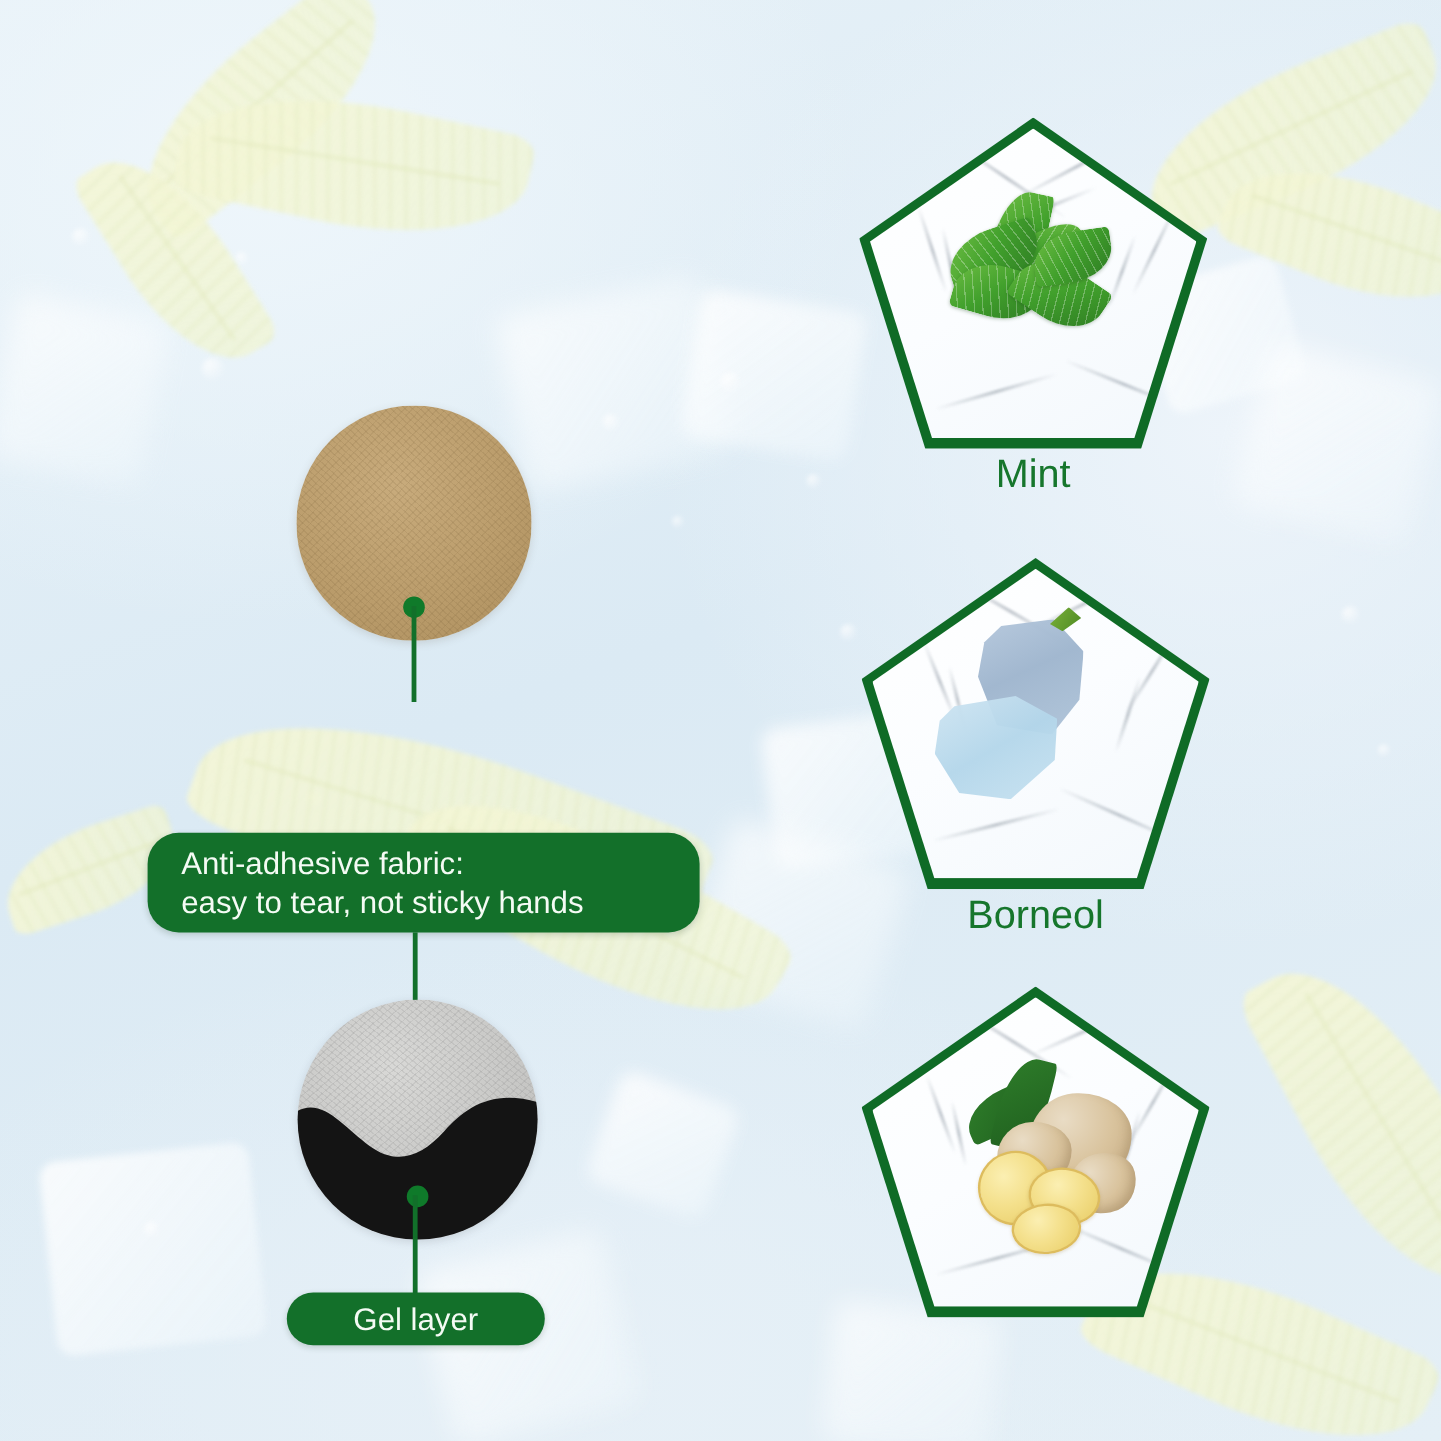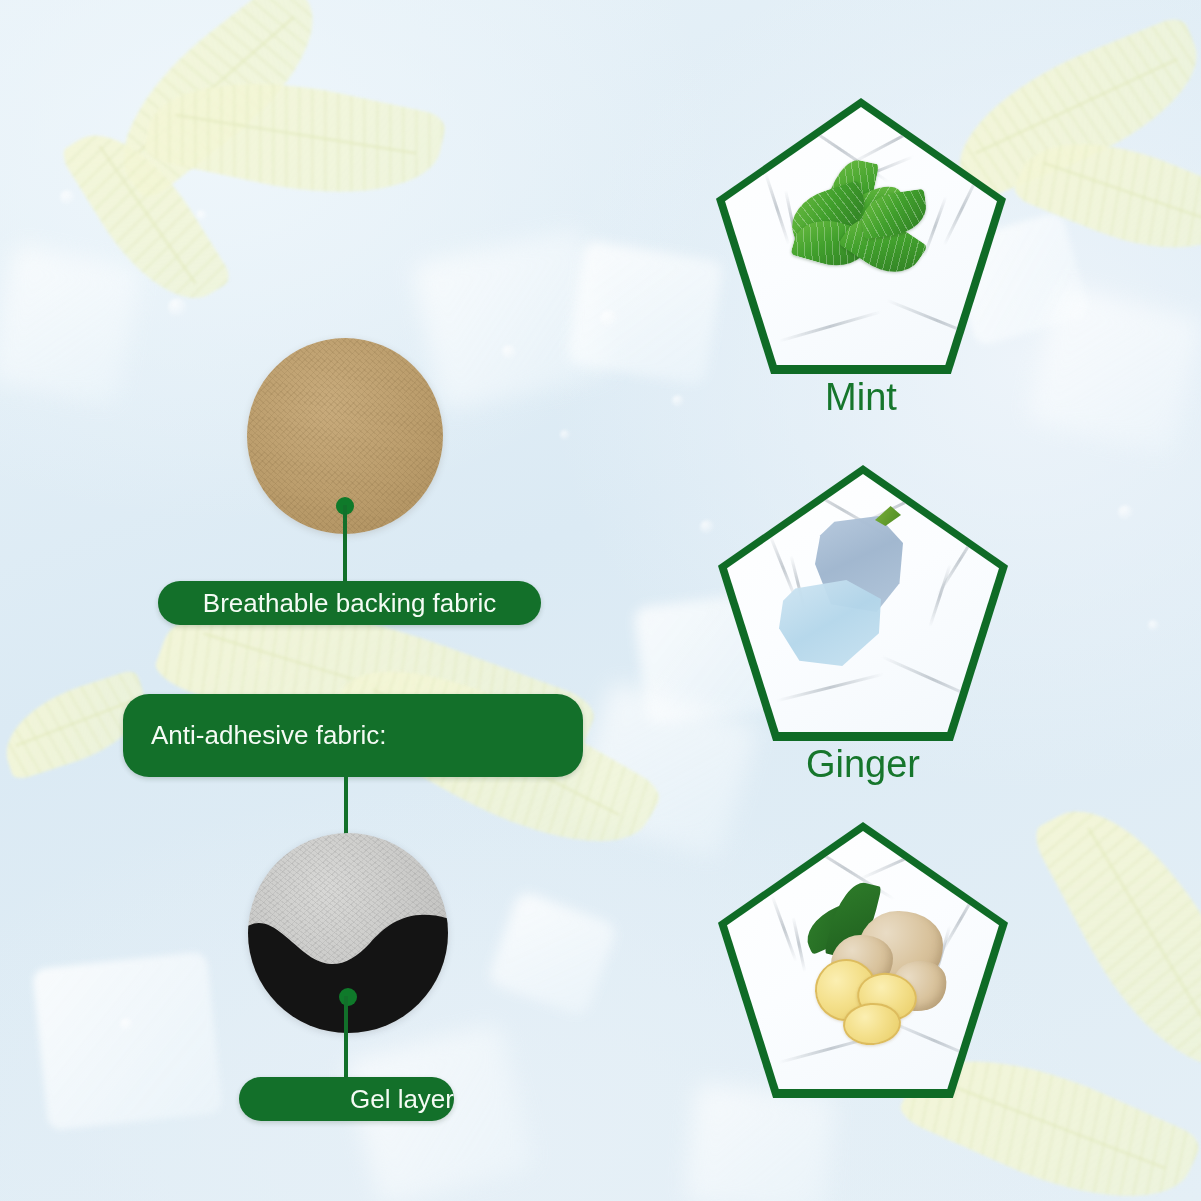--- a/index.html
+++ b/index.html
@@ -173,21 +173,21 @@
     height: 83px;
     padding-left: 28px;
     font-size: 26px;
     border-radius: 26px;
   }
   #pill-gel {
     left: 239px;
     top: 1077px;
     width: 215px;
     height: 44px;
-    align-items: flex-end;
+    align-items: center;
     font-size: 26px;
   }
 
   
   .herb { position: absolute; }
 
   .pent-outer {
     position: relative;
     width: 290px;
     height: 276px;
@@ -212,21 +212,21 @@
     height: 3px;
     background: linear-gradient(90deg, rgba(170,178,186,0), rgba(150,160,170,.55), rgba(170,178,186,0));
     border-radius: 3px;
     filter: blur(.7px);
   }
 
   .herb-label {
     position: absolute;
     width: 290px;
     text-align: center;
-    font-size: 38px;
+    font-size: 33px;
     color: #16762c;
   }
 
   
   .mint-wrap { position: absolute; left: 62px; top: 58px; width: 150px; height: 130px; }
   .mleaf {
     position: absolute;
     background:
       repeating-linear-gradient(70deg, rgba(255,255,255,.28) 0 1px, rgba(0,0,0,0) 1px 7px),
       linear-gradient(135deg, #6fbf44 0%, #41a02c 48%, #2d7a23 100%);
@@ -317,26 +317,24 @@
   <div class="leaf vein-ribs" style="left:1000px;top:880px; width:300px; height:115px; transform:rotate(62deg);"></div>
   <div class="leaf vein-ribs" style="left:905px; top:1075px;width:290px; height:105px; transform:rotate(24deg);"></div>
   <div class="leaf vein-ribs" style="left:0px;   top:690px; width:150px; height:70px;  transform:rotate(-18deg);"></div>
 
 
   <div class="patch-circle" id="fabric-circle"></div>
 
   <div class="conn-dot" style="left:336px; top:497px;"></div>
   <div class="conn-line" style="left:343px; top:505px; height:80px;"></div>
 
-  <div class="pill" id="pill-fabric">
-    <span>Breathable backing fabric</span>
-  </div>
 
   <div class="pill" id="pill-anti">
     <span>Anti-adhesive fabric:</span>
+    <span>easy to tear, not sticky hands</span>
   </div>
 
   <div class="conn-line" style="left:344px; top:777px; height:78px;"></div>
   <div class="conn-dot" style="left:339px; top:845px;"></div>
 
   <div class="patch-circle" id="gel-circle">
     <div id="gel-black"></div>
   </div>
 
   <div class="conn-dot" style="left:339px; top:988px;"></div>
@@ -387,21 +385,21 @@
         <div class="streak" style="left:150px; top:204px; width:112px; transform:rotate(24deg);"></div>
 
         <div>
           <div class="crystal" id="cry-top"></div>
           <div class="crystal" id="cry-bottom"></div>
           <div class="crystal" id="cry-leaf"></div>
         </div>
       </div>
     </div>
     <div class="herb-label" style="top:278px;">
-      <span>Ginger</span>
+      <span>Borneol</span>
     </div>
   </div>
 
   <div class="herb" style="left:718px; top:822px;">
     <div class="pent-outer">
       <div class="pent-inner">
         <div class="streak" style="left:60px;  top:36px;  width:116px; transform:rotate(32deg);"></div>
         <div class="streak" style="left:128px; top:26px;  width:102px; transform:rotate(-24deg);"></div>
         <div class="streak" style="left:22px;  top:96px;  width:70px;  transform:rotate(70deg);"></div>
         <div class="streak" style="left:44px;  top:112px; width:56px;  transform:rotate(78deg);"></div>

